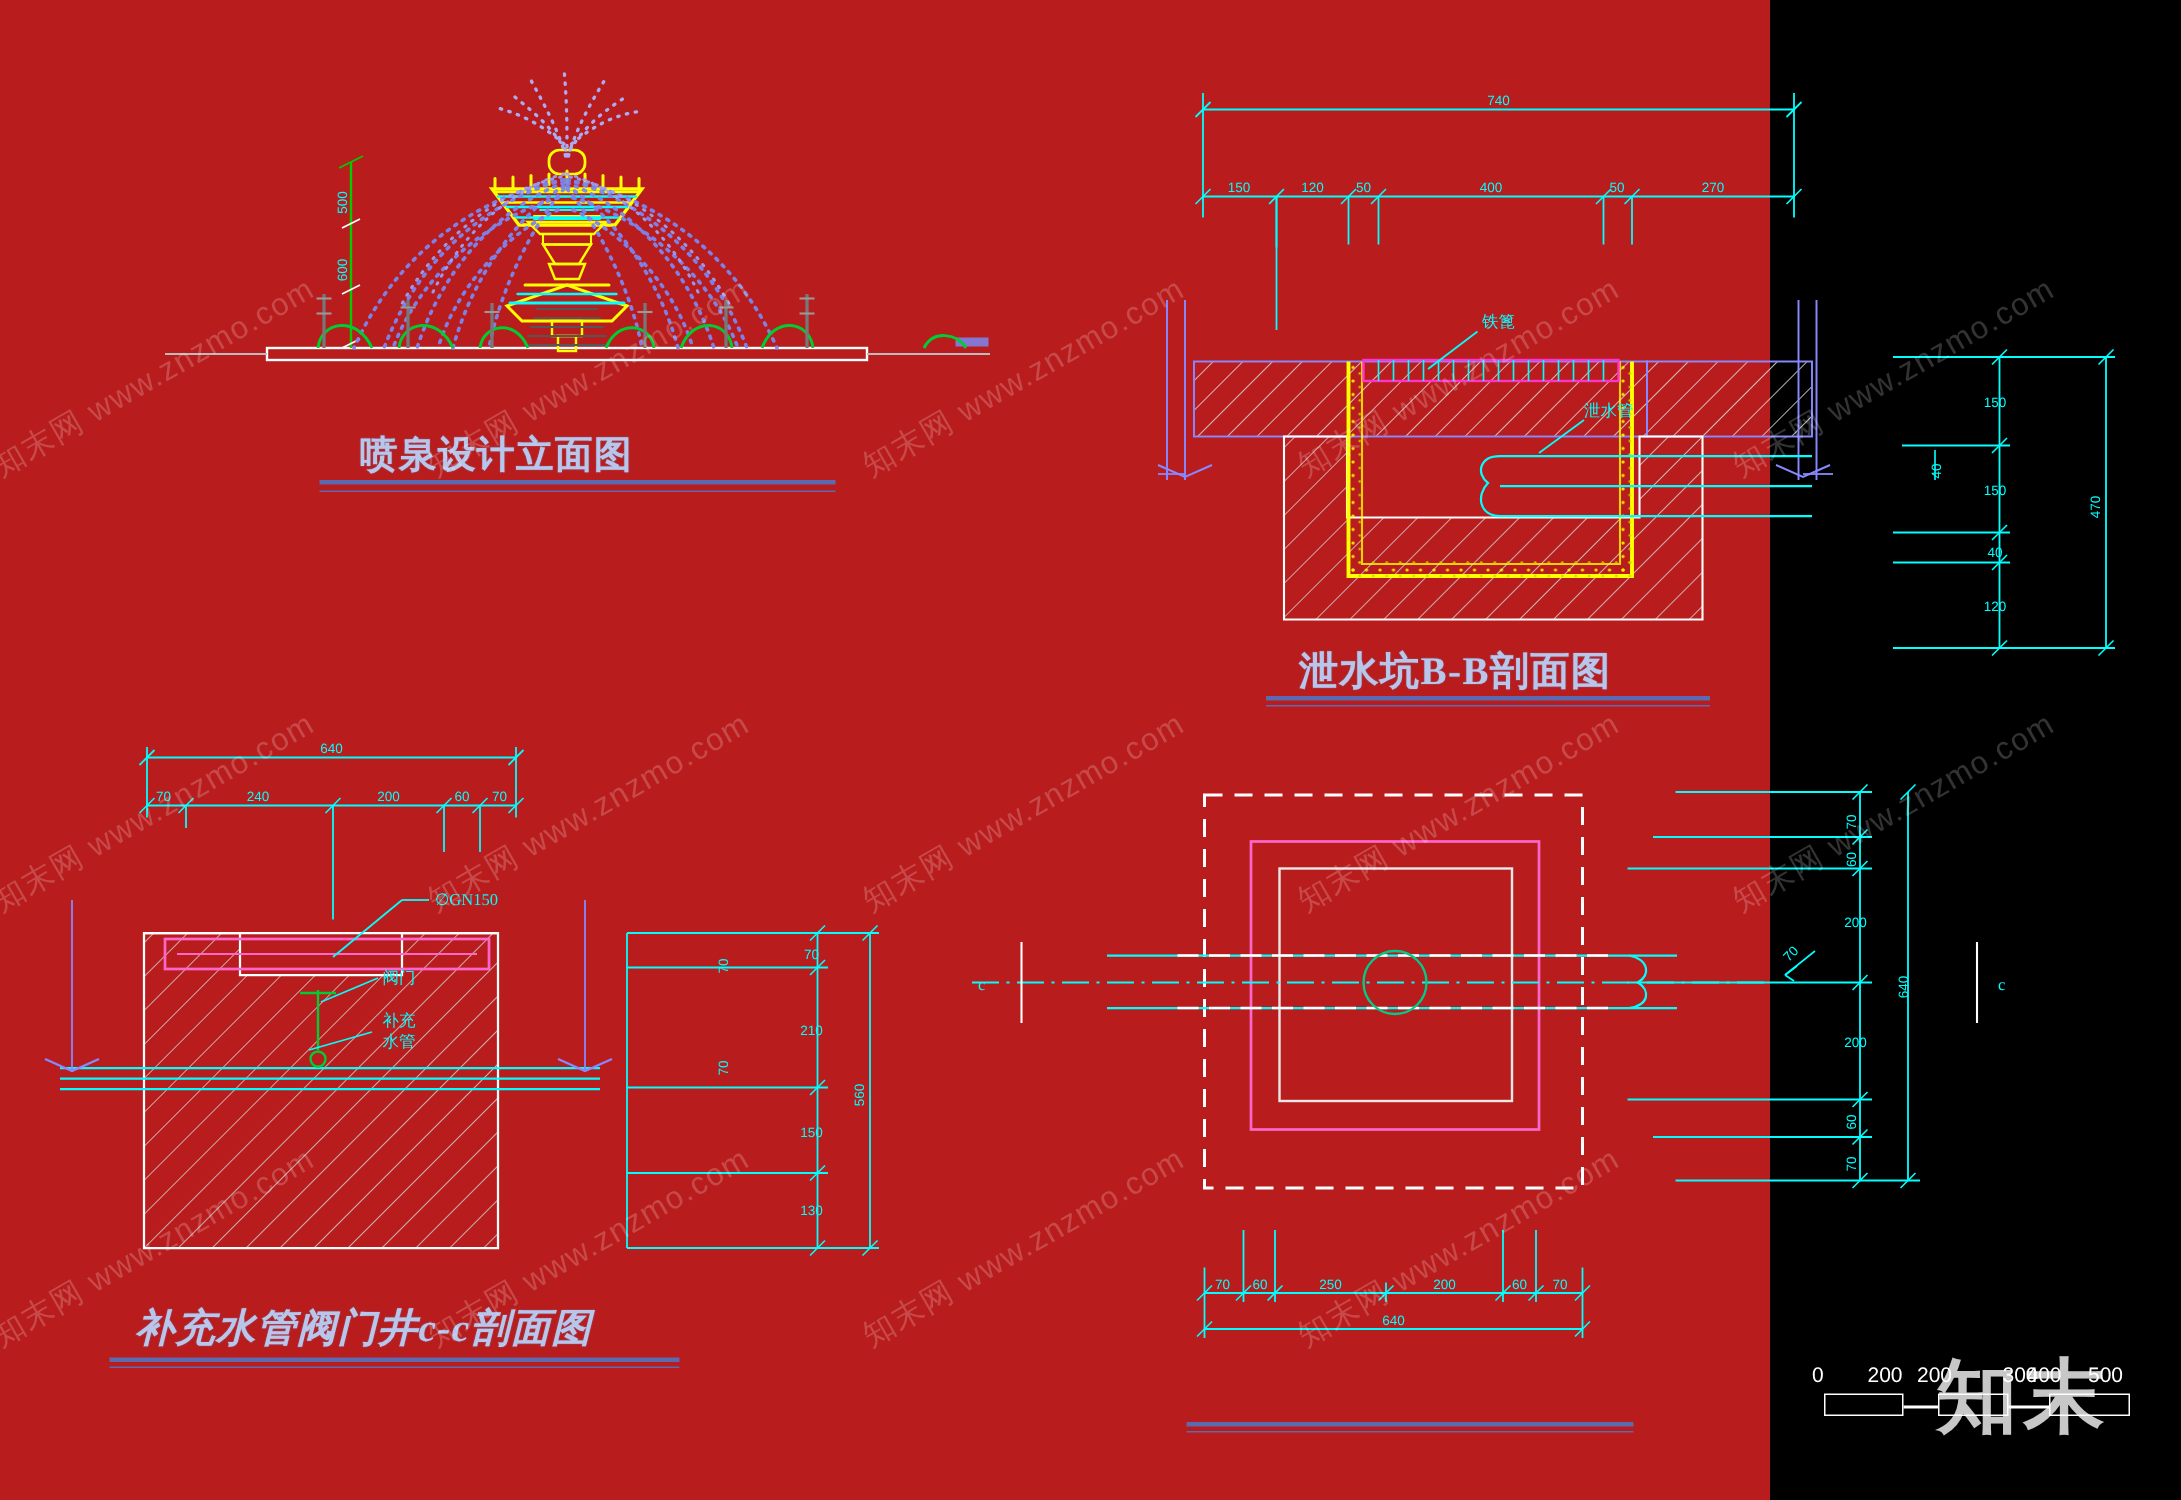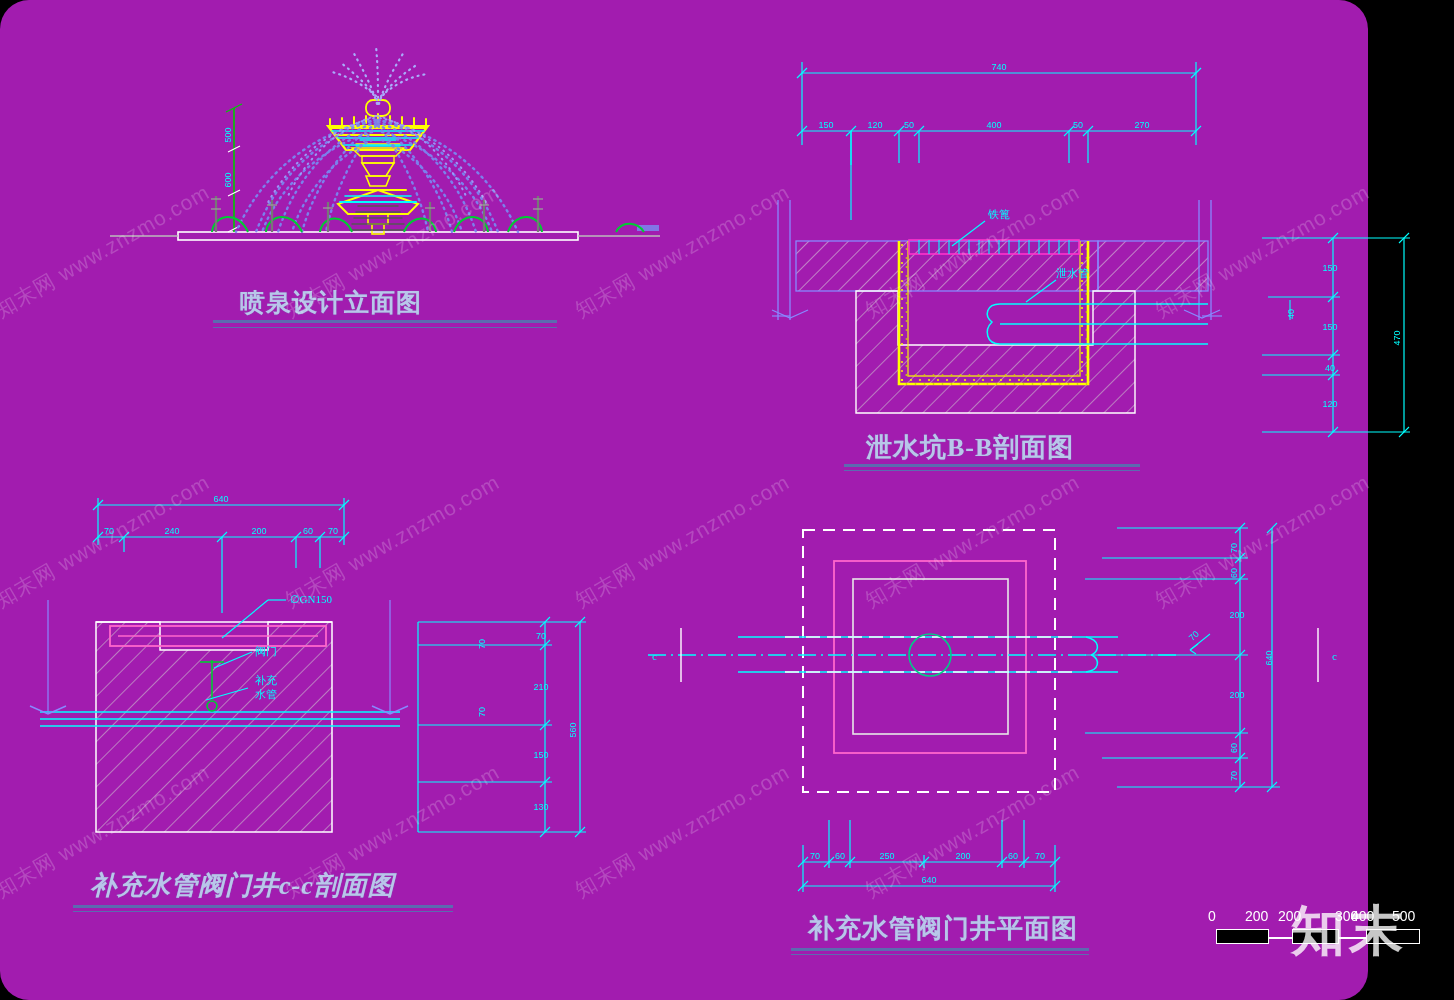--- a/index.html
+++ b/index.html
@@ -5,23 +5,22 @@
   html, body {
     margin: 0; padding: 0; background: #000;
     width: 1454px; height: 1000px; overflow: hidden;
   }
   body {
     font-family: "Liberation Sans", sans-serif;
     position: relative;
   }
   #canvas-root {
     position: absolute; left: 0; top: 0;
-    width: 1368px; height: 1000px;
-    background: #a21caf;
-    border-radius: 29px;
+    width: 1180px; height: 1000px;
+    background: #b91c1c;
   }
   svg.layer {
     position: absolute; left: 0; top: 0;
     width: 1454px; height: 1000px;
     overflow: visible;
   }
   .cad-title {
     position: absolute;
     color: #b9c6ea;
     font-family: "Liberation Serif", serif;
@@ -585,21 +584,20 @@
   <div class="title-rule thin" style="left:213px; top:327px; width:344px;"></div>
 
   <div class="cad-title" style="left:866px; top:430px; font-size:26px;">泄水坑B-B剖面图</div>
   <div class="title-rule thick" style="left:844px; top:464px; width:296px;"></div>
   <div class="title-rule thin" style="left:844px; top:470px; width:296px;"></div>
 
   <div class="cad-title" style="left:90px; top:868px; font-size:26px;font-style:italic;">补充水管阀门井c-c剖面图</div>
   <div class="title-rule thick" style="left:73px; top:905px; width:380px;"></div>
   <div class="title-rule thin" style="left:73px; top:911px; width:380px;"></div>
 
-  <div class="cad-title" style="left:808px; top:911px; font-size:26px;">补充水管阀门井平面图</div>
   <div class="title-rule thick" style="left:791px; top:948px; width:298px;"></div>
   <div class="title-rule thin" style="left:791px; top:954px; width:298px;"></div>
 
   <div>
     <div class="scale-num" style="left:1208px; top:908px;">0</div>
     <div class="scale-num" style="left:1245px; top:908px;">200</div>
     <div class="scale-num" style="left:1278px; top:908px;">200</div>
     <div class="scale-num" style="left:1335px; top:908px;text-align:center;">300</div>
     <div class="scale-num" style="left:1351px; top:908px;">400</div>
     <div class="scale-num" style="left:1392px; top:908px;">500</div>

